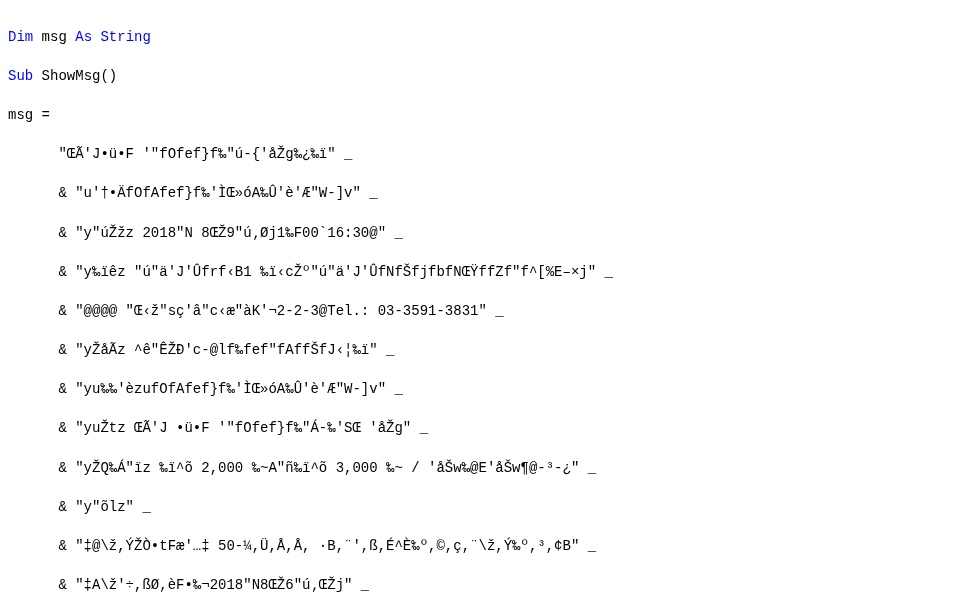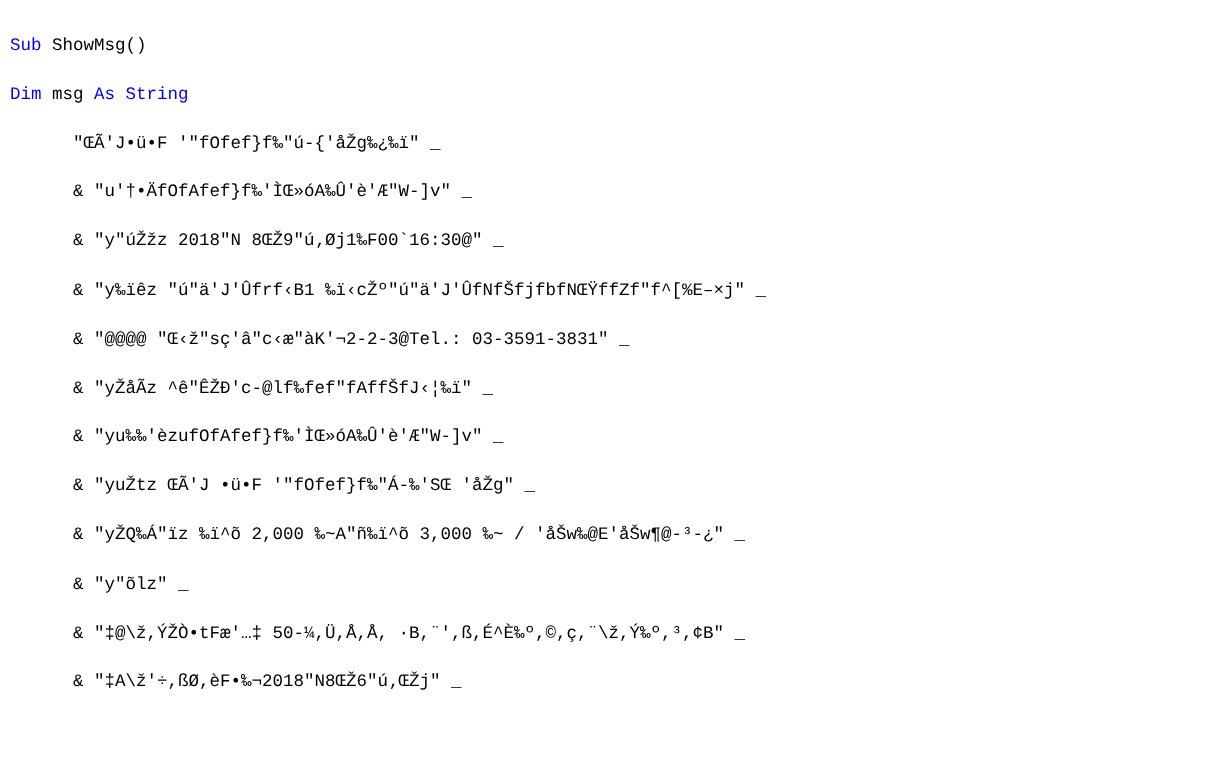--- a/index.html
+++ b/index.html
@@ -28,22 +28,23 @@
       color: #0000FF;
     }
     .text {
       color: #000000;
     }
   </style>
 </head>
 <body>
 
 <div class="code-container">
+<div class="line"><span class="keyword">Dim</span><span class="text"> msg </span><span class="keyword">As String</span></div>
 <div class="line"><span class="keyword">Sub</span><span class="text"> ShowMsg()</span></div>
-<div class="line"><span class="keyword">Dim</span><span class="text"> msg </span><span class="keyword">As String</span></div>
+<div class="line text">msg =</div>
 <div class="line text">      "ŒÃ'J•ü•F '"fOfef}f‰"ú-{'åŽg‰¿‰ï" _</div>
 <div class="line text">      &amp; "u'†•ÄfOfAfef}f‰'ÌŒ»óA‰Û'è'Æ"W-]v" _</div>
 <div class="line text">      &amp; "y"úŽžz 2018"N 8ŒŽ9"ú‚Øj1‰F00`16:30@" _</div>
 <div class="line text">      &amp; "y‰ïêz "ú"ä'J'Ûfrf‹B1 ‰ï‹cŽº"ú"ä'J'ÛfNfŠfjfbfNŒŸffZf"f^[%E–×j" _</div>
 <div class="line text">      &amp; "@@@@ "Œ‹ž"sç'â"c‹æ"àK'¬2-2-3@Tel.: 03-3591-3831" _</div>
 <div class="line text">      &amp; "yŽåÃz ^ê"ÊŽÐ'c-@lf‰fef"fAffŠfJ‹¦‰ï" _</div>
 <div class="line text">      &amp; "yu‰‰'èzufOfAfef}f‰'ÌŒ»óA‰Û'è'Æ"W-]v" _</div>
 <div class="line text">      &amp; "yuŽtz ŒÃ'J •ü•F '"fOfef}f‰"Á-‰'SŒ 'åŽg" _</div>
 <div class="line text">      &amp; "yŽQ‰Á"ïz ‰ï^õ 2,000 ‰~A"ñ‰ï^õ 3,000 ‰~ / 'åŠw‰@E'åŠw¶@-³-¿" _</div>
 <div class="line text">      &amp; "y"õlz" _</div>

